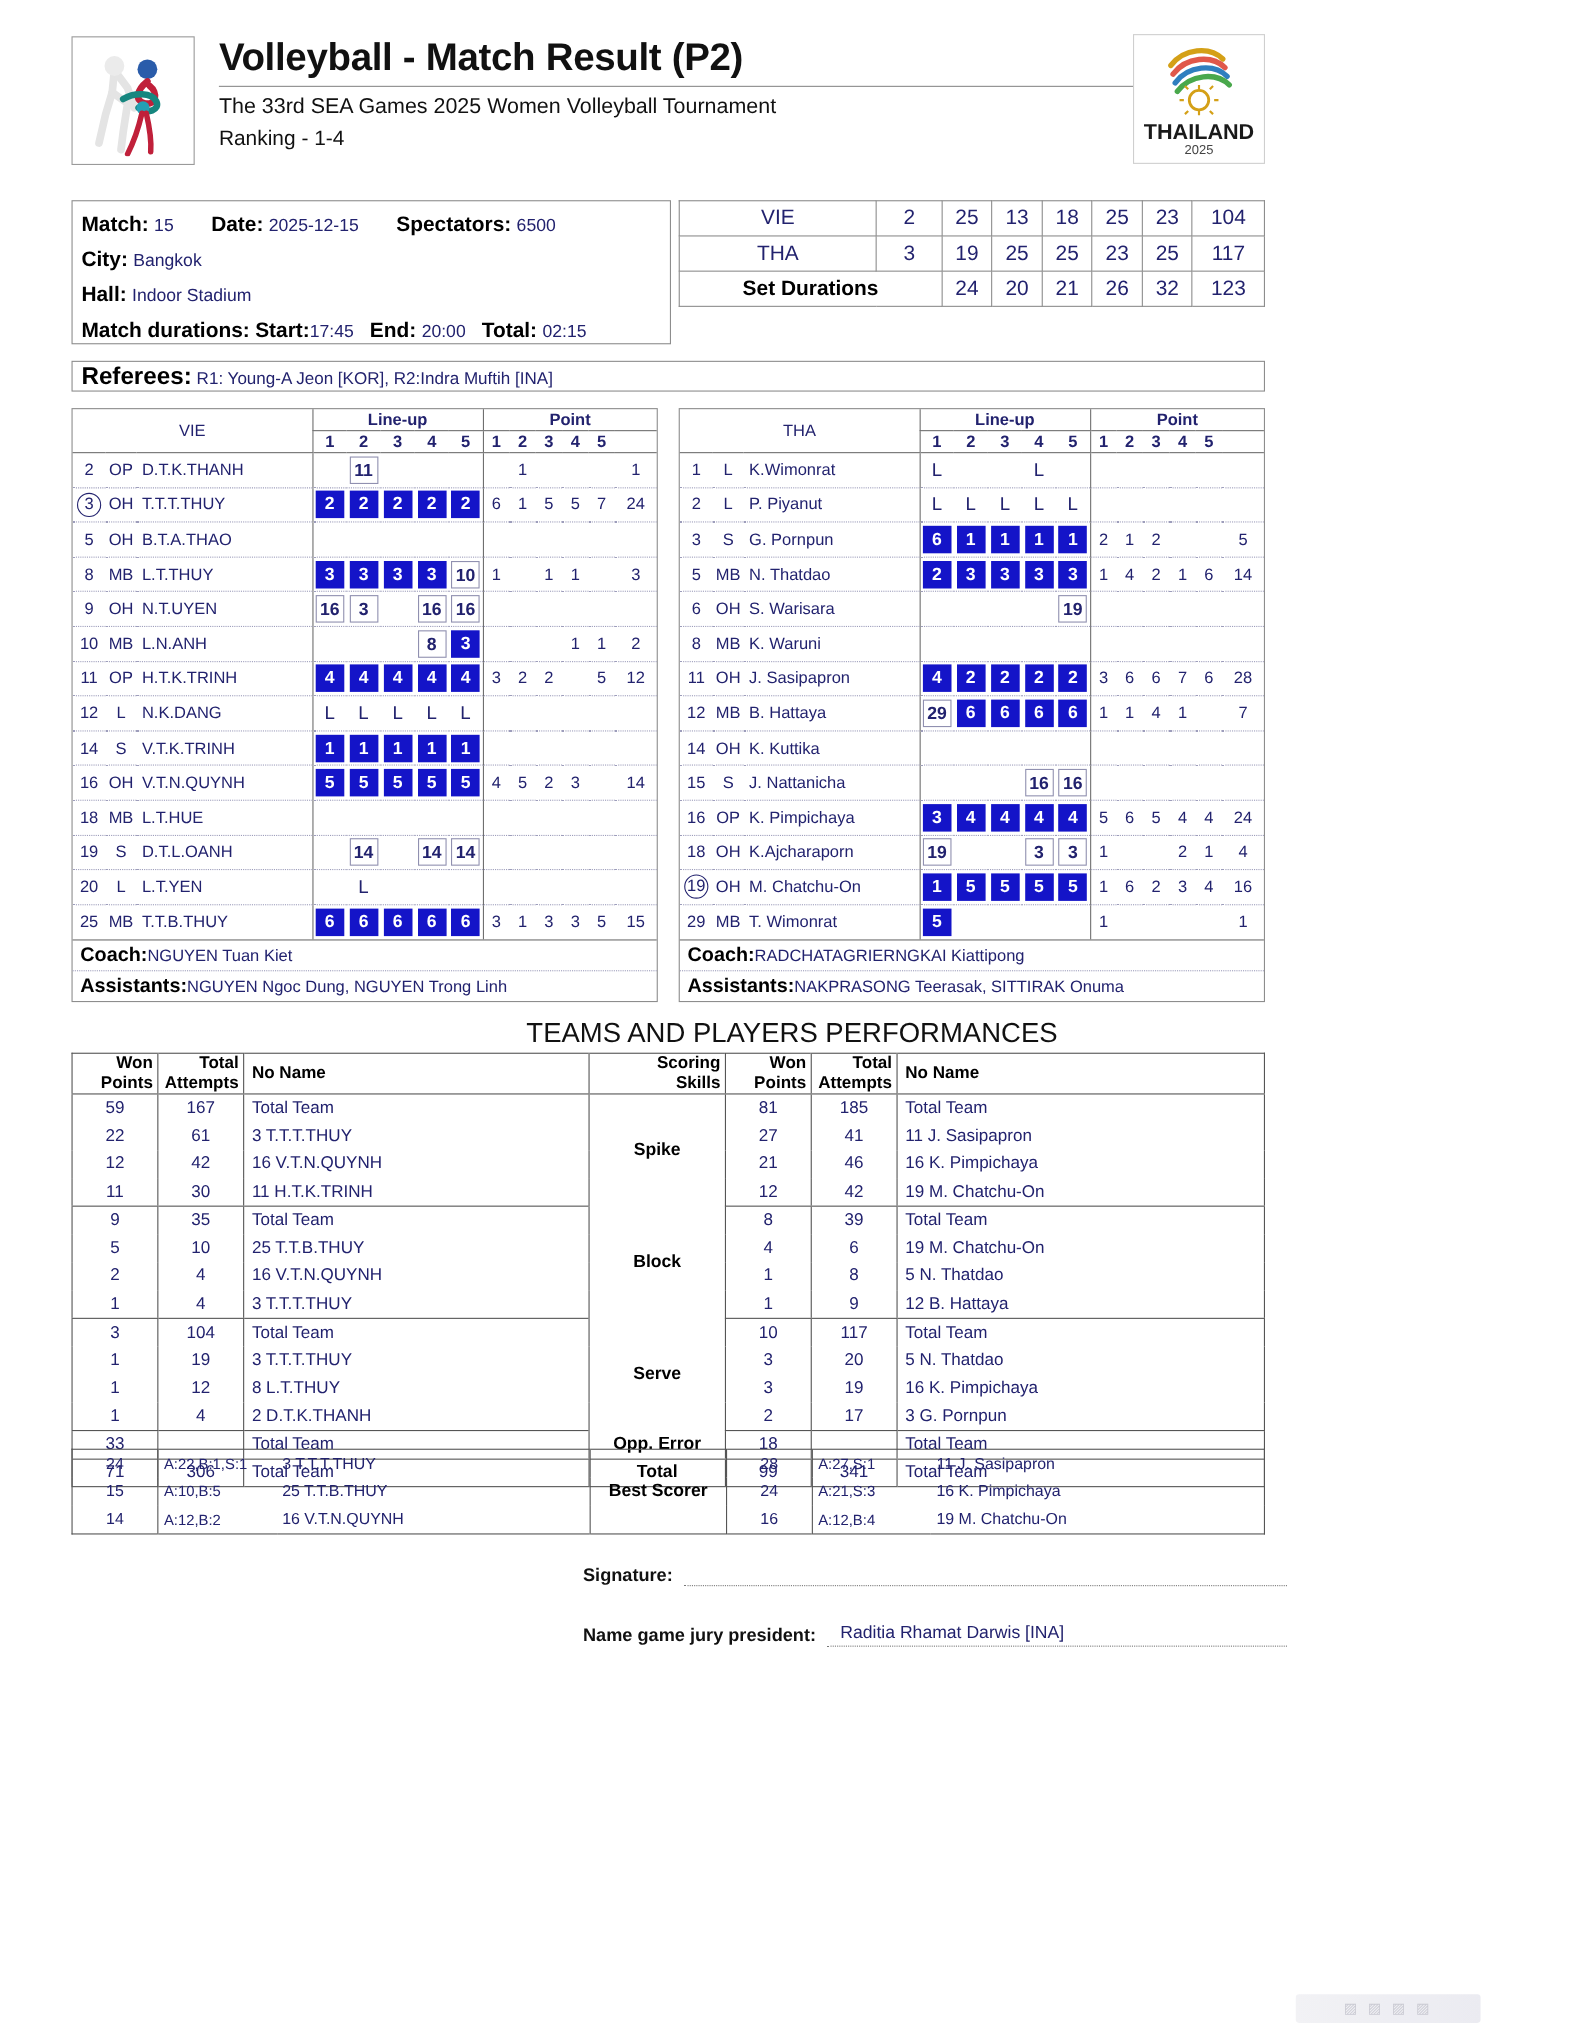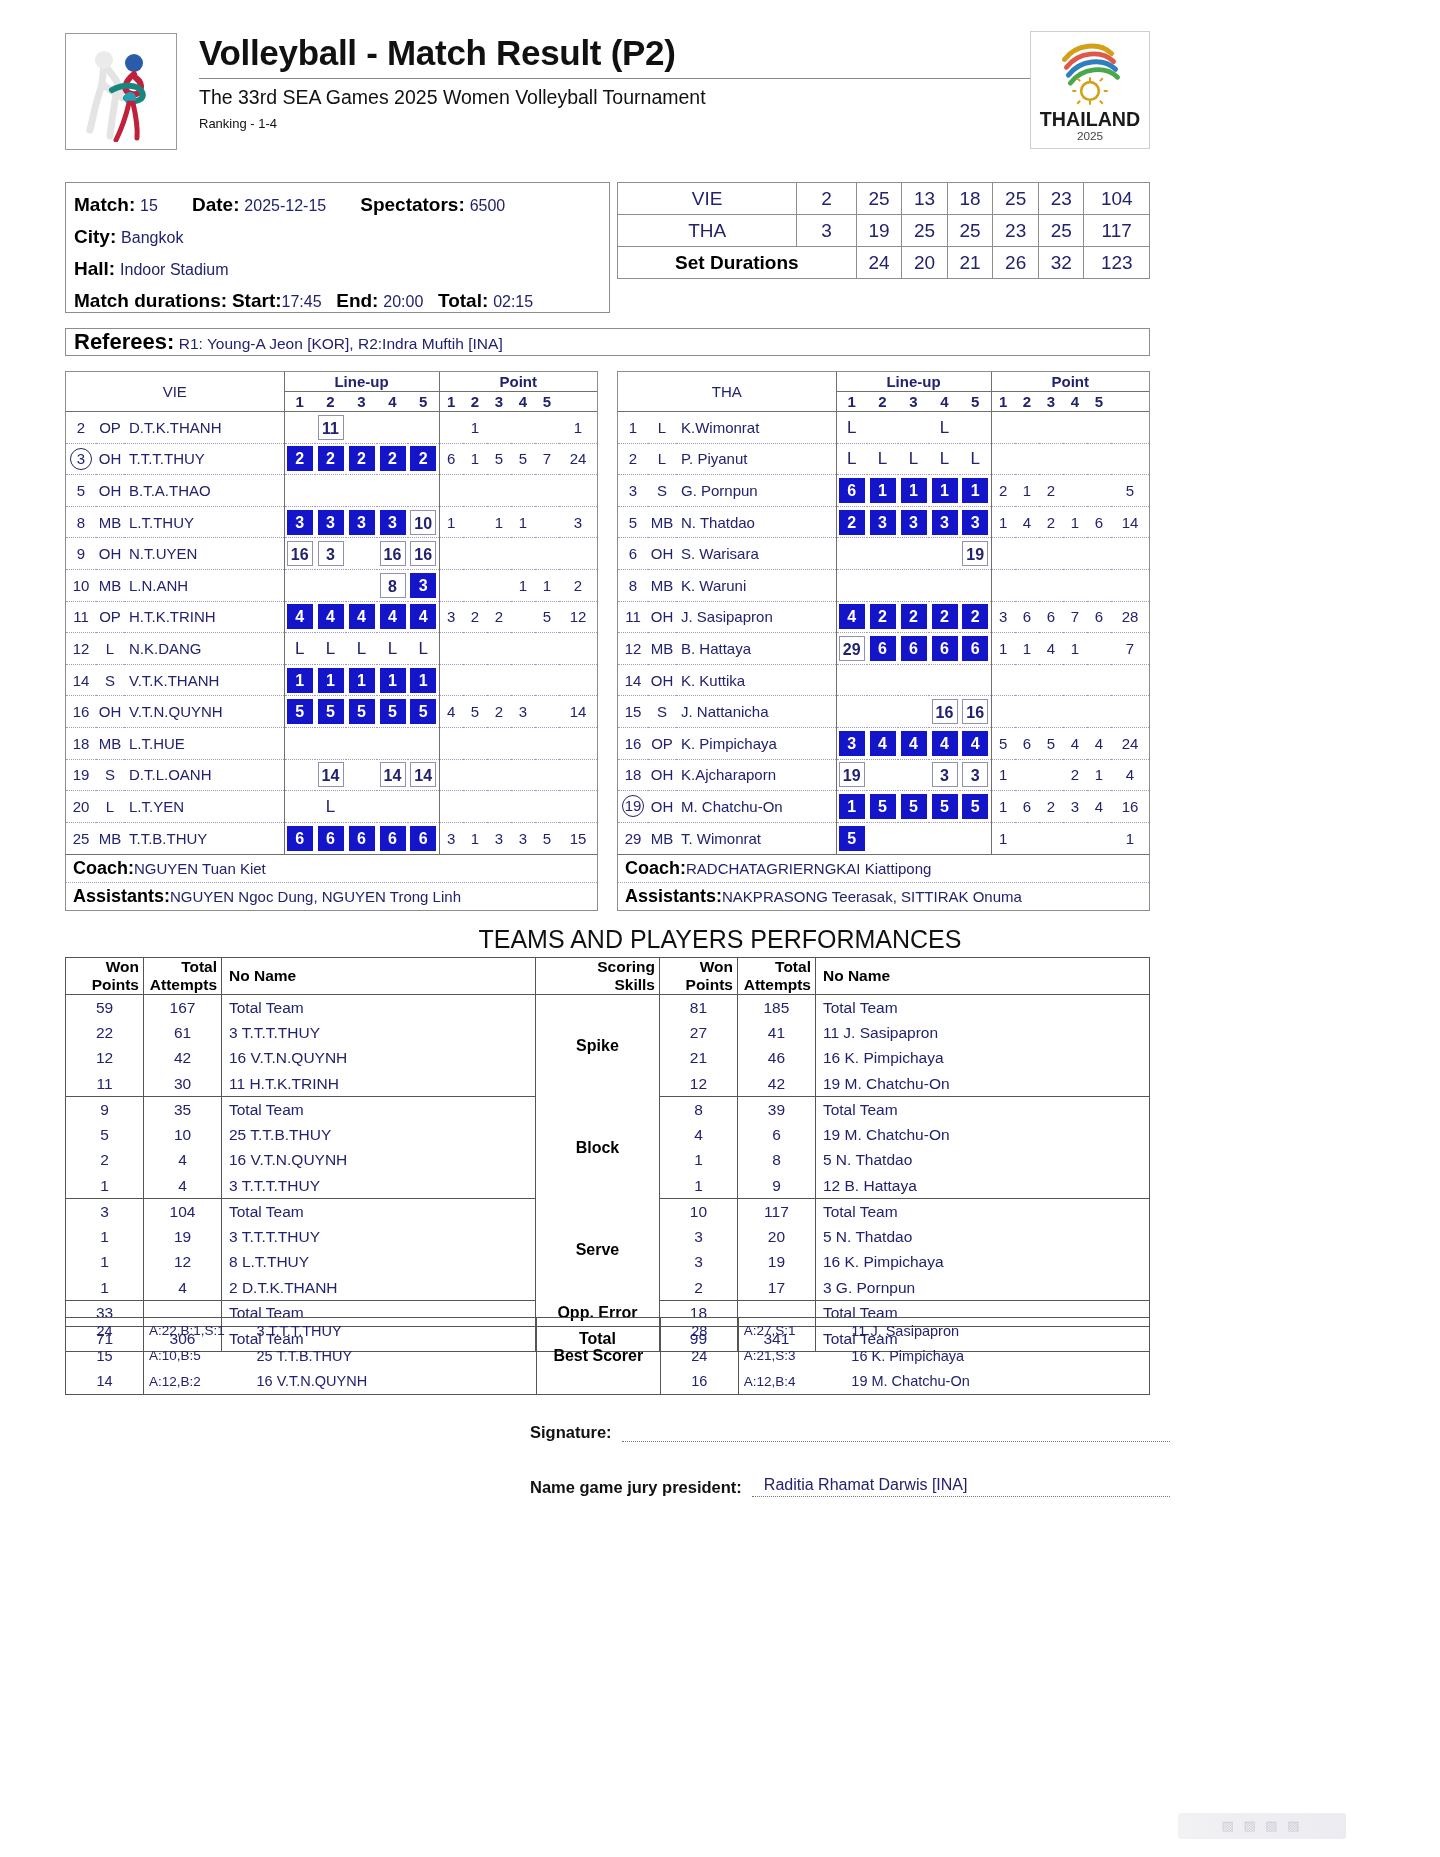--- a/index.html
+++ b/index.html
@@ -15,21 +15,21 @@
 
   table { border-collapse: collapse; }
 
   
   .header { position:absolute; left:65px; top:33px; width:1085px; height:135px; display:flex; }
   .logo-box{ width:112px; height:117px; border:1px solid #9a9a9a; position:relative; overflow:hidden; background:#fff;}
   .title-area{ flex:1; padding-left:22px; position:relative; }
   .main-title{ font-size:35px; font-weight:bold; color:#111; letter-spacing:-0.3px; line-height:1.05; padding-top:2px;}
   .title-rule{ border-bottom:1px solid #8a8a8a; margin:6px 0 0 0; }
   .subtitle{ font-size:19.5px; color:#111; padding-top:7px;}
-  .ranking{ font-size:13px; color:#111; padding-top:7px;}
+  .ranking{ font-size:19px; color:#111; padding-top:7px;}
   .flag-box{ position:absolute; right:0; top:-2px; width:120px; height:118px; border:1px solid #cfcfcf; background:#fff; }
 
   
   .emb-person{ position:absolute; left:16px; top:16px; width:80px; height:92px; }
 
   
   .infobox{ position:absolute; left:65px; top:182px; width:545px; height:131px; border:1px solid #8d8d8d; padding:6px 0 0 8px;}
   .infoline{ font-size:17.5px; line-height:31px; white-space:nowrap; }
   .lbl{ font-weight:bold; color:#000; font-size:19px; }
   .val{ color:#22226e; font-size:16px; }
@@ -396,21 +396,21 @@
             <td class="pt sepL"></td>
             <td class="pt"></td>
             <td class="pt"></td>
             <td class="pt"></td>
             <td class="pt"></td>
             <td class="pt-tot"></td>
           </tr>
           <tr class="rowline">
             <td class="r-no">14</td>
             <td class="r-pos">S</td>
-            <td class="r-name">V.T.K.THANH</td>
+            <td class="r-name">V.T.K.TRINH</td>
             <td class="lu sepL"><span class="chip fill">1</span></td>
             <td class="lu"><span class="chip fill">1</span></td>
             <td class="lu"><span class="chip fill">1</span></td>
             <td class="lu"><span class="chip fill">1</span></td>
             <td class="lu"><span class="chip fill">1</span></td>
             <td class="pt sepL"></td>
             <td class="pt"></td>
             <td class="pt"></td>
             <td class="pt"></td>
             <td class="pt"></td>

